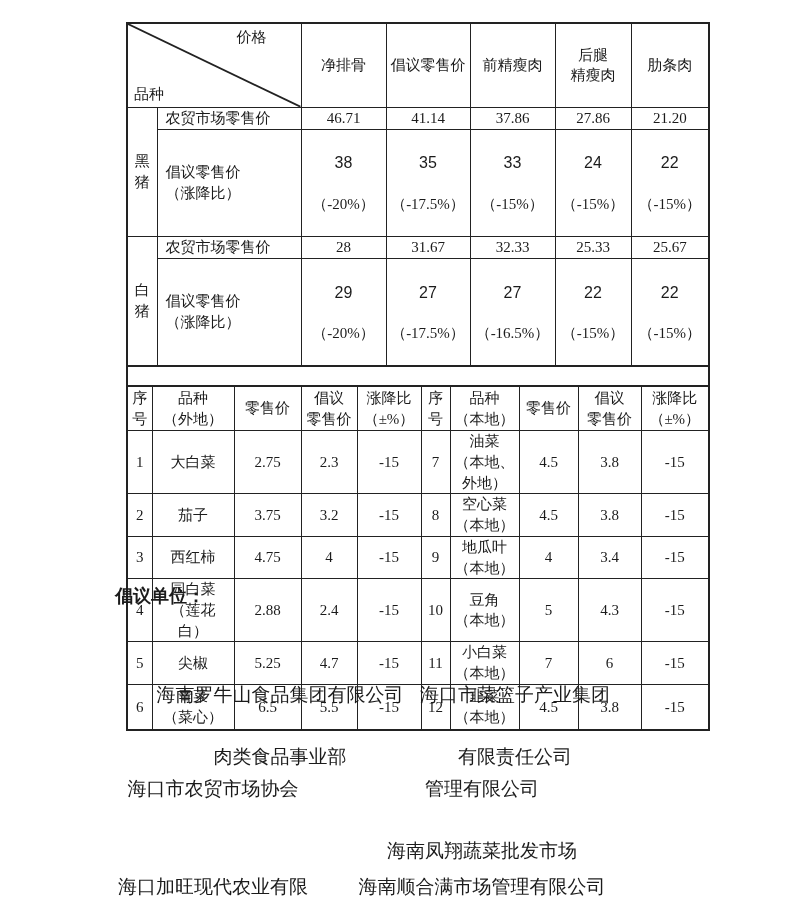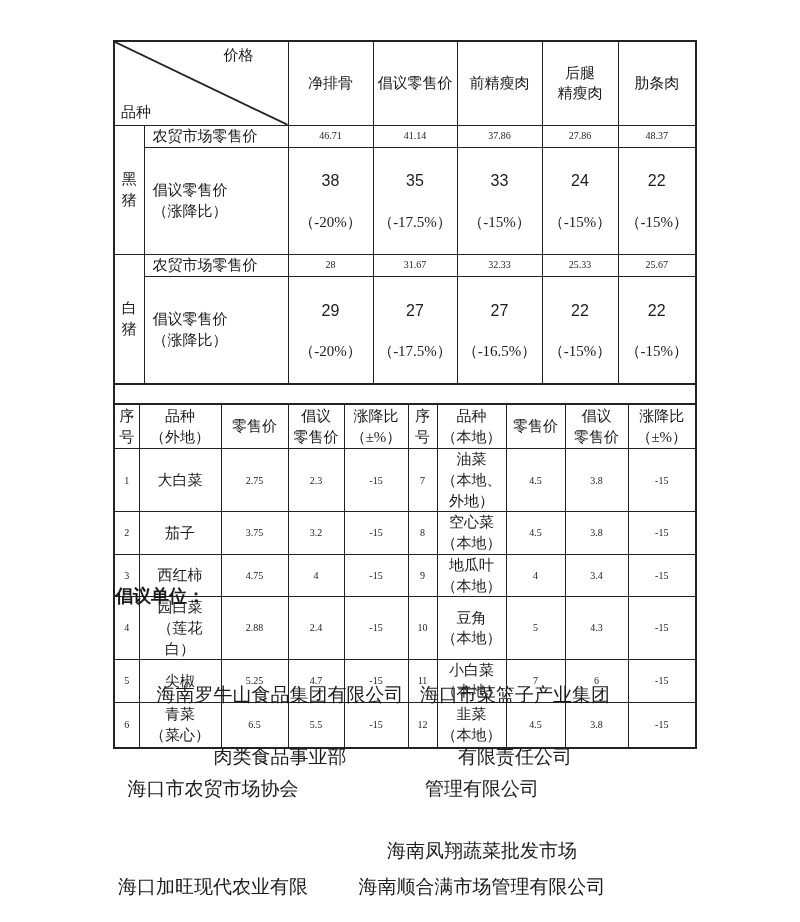--- a/index.html
+++ b/index.html
@@ -2,42 +2,42 @@
 <html><head>
 <meta charset="utf-8">
 <style>
   html,body{margin:0;padding:0;}
   body{
     width:800px;height:922px;background:#ffffff;overflow:hidden;
     font-family:"Liberation Serif","DejaVu Serif",serif;
     color:#1b1b1b;
   }
   .sheet{position:relative;width:800px;height:922px;background:#fff;}
-  .tables{position:absolute;left:113px;top:22px;width:584px;margin-top:18px;}
+  .tables{position:absolute;left:126px;top:22px;width:584px;}
 
   table{border-collapse:collapse;table-layout:fixed;width:582px;}
   .grid-table{border:2px solid #222;}
   td{
     border:1px solid #222;
     text-align:center;vertical-align:middle;
     padding:0 1px;font-size:15px;line-height:1.38;
     white-space:pre-line;overflow:hidden;
   }
   .h43{height:43px}.h22{height:22px}.h46{height:46px}
   .h45{height:45px}.h60{height:60px}.h40{height:40px}
   .h41{height:41px}.h62{height:62px}.h46b{height:46px}
 
   
   .corner{position:relative;padding:0;}
   .corner svg{position:absolute;left:0;top:0;width:100%;height:100%;display:block;}
   .c-price{position:absolute;top:3px;right:34px;font-size:15px;}
   .c-var{position:absolute;bottom:2px;left:6px;font-size:15px;}
 
   .rlabel{text-align:left;padding-left:8px;}
-  .num{font-size:10px;}
+  .num{font-size:15px;}
   .pv{display:block;font-weight:normal;font-size:16px;line-height:21px;margin-top:2px;
       font-family:"Liberation Sans","DejaVu Sans",sans-serif;}
   .pp{display:block;font-size:15px;line-height:21px;}
 
   .spacer{height:18px;border-left:2px solid #222;border-right:2px solid #222;width:580px;}
 
   .footer-title{
     position:absolute;left:115px;top:584px;
     font-family:"Liberation Sans","DejaVu Sans",sans-serif;
     font-weight:bold;font-size:18px;
@@ -81,21 +81,21 @@
         <td>肋条肉</td>
       </tr>
       <tr class="h22">
         <td rowspan="2">黑
 猪</td>
         <td class="rlabel">农贸市场零售价</td>
         <td class="num">46.71</td>
         <td class="num">41.14</td>
         <td class="num">37.86</td>
         <td class="num">27.86</td>
-        <td class="num">48.37</td>
+        <td class="num">21.20</td>
       </tr>
       <tr class="h46">
         <td class="rlabel">倡议零售价
 （涨降比）</td>
         <td>
           <span class="pv">38</span>
           <span class="pp">（-20%）</span>
         </td>
         <td>
           <span class="pv">35</span>

